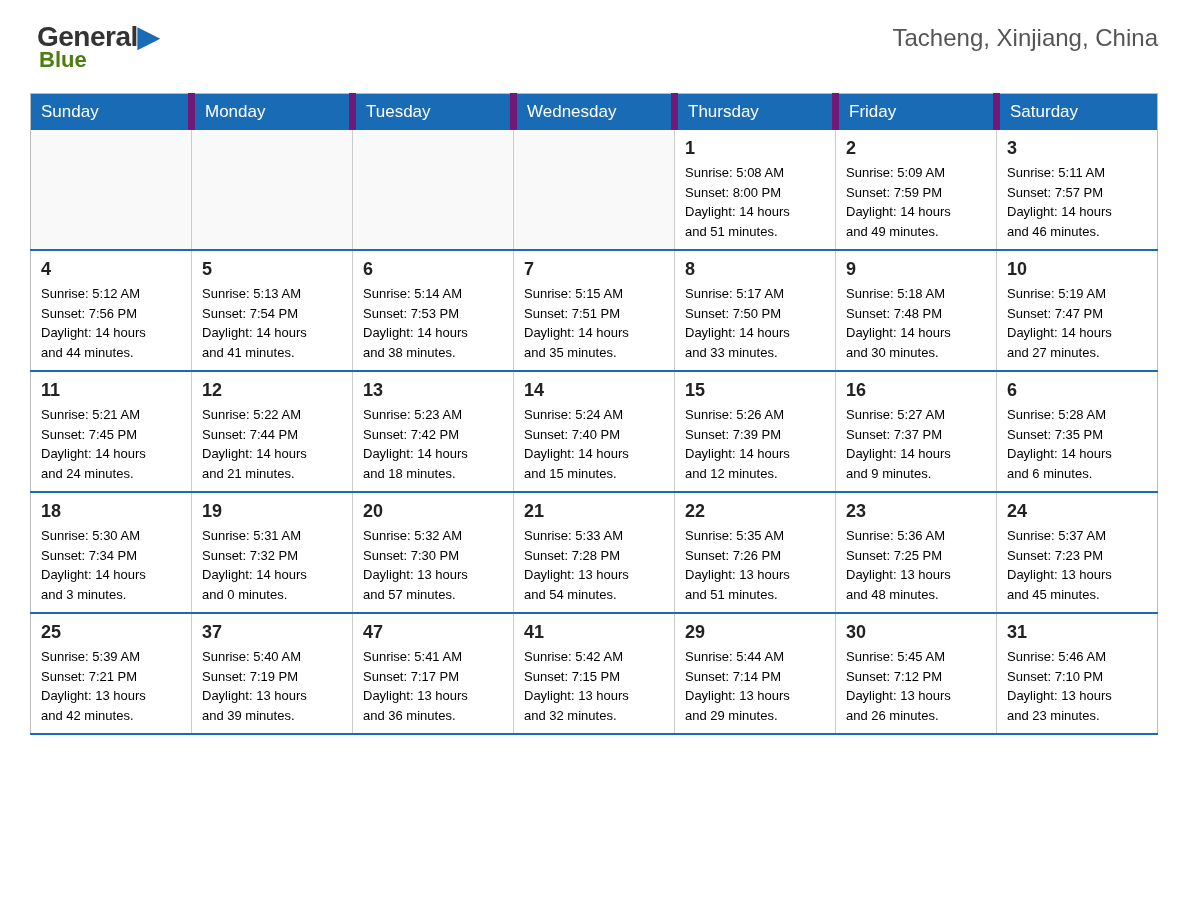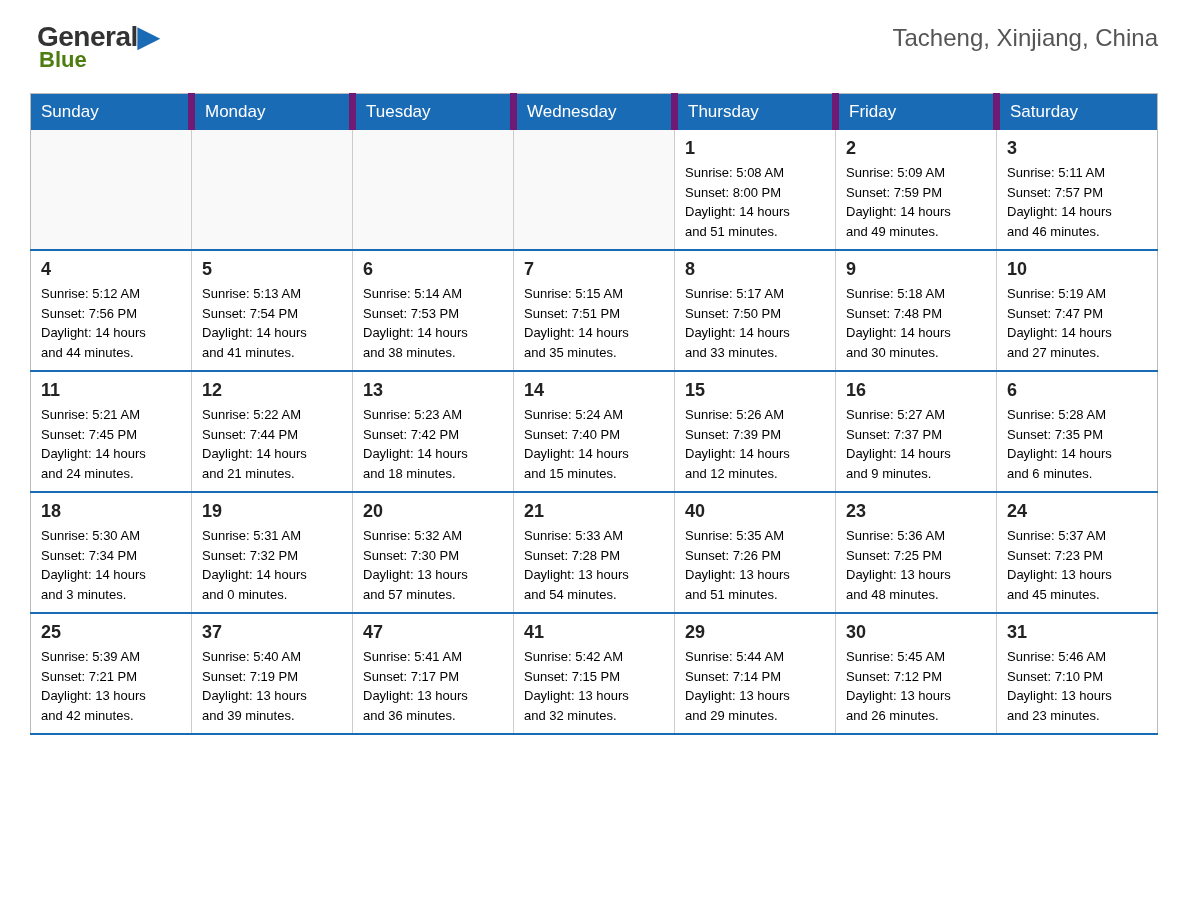--- a/index.html
+++ b/index.html
@@ -215,21 +215,21 @@
         </td>
         <td>
           <span class="day-number">20</span>
           <div class="day-info">Sunrise: 5:32 AM<br>Sunset: 7:30 PM<br>Daylight: 13 hours<br>and 57 minutes.</div>
         </td>
         <td>
           <span class="day-number">21</span>
           <div class="day-info">Sunrise: 5:33 AM<br>Sunset: 7:28 PM<br>Daylight: 13 hours<br>and 54 minutes.</div>
         </td>
         <td>
-          <span class="day-number">40</span>
+          <span class="day-number">22</span>
           <div class="day-info">Sunrise: 5:35 AM<br>Sunset: 7:26 PM<br>Daylight: 13 hours<br>and 51 minutes.</div>
         </td>
         <td>
           <span class="day-number">23</span>
           <div class="day-info">Sunrise: 5:36 AM<br>Sunset: 7:25 PM<br>Daylight: 13 hours<br>and 48 minutes.</div>
         </td>
         <td>
           <span class="day-number">24</span>
           <div class="day-info">Sunrise: 5:37 AM<br>Sunset: 7:23 PM<br>Daylight: 13 hours<br>and 45 minutes.</div>
         </td>

